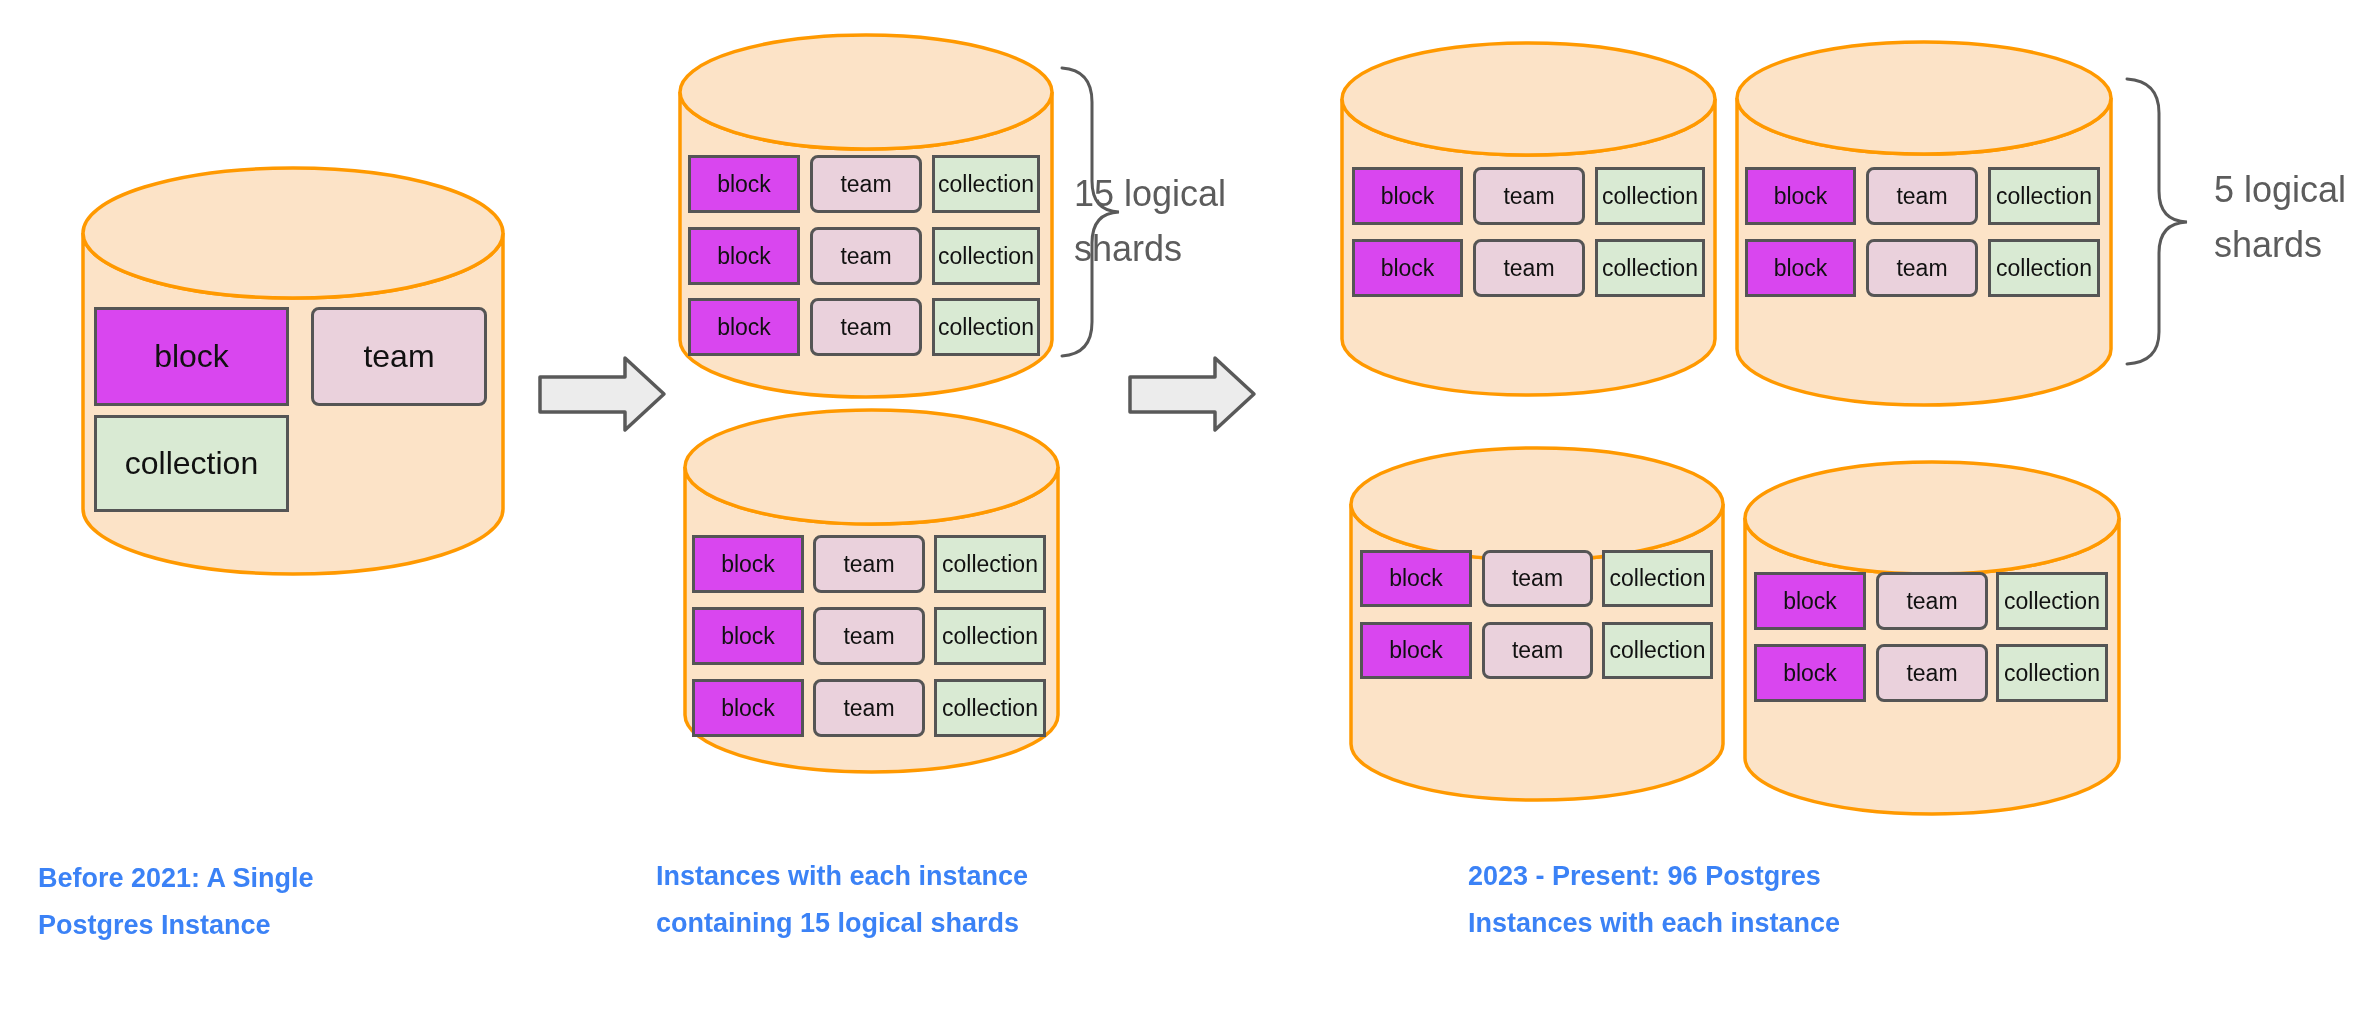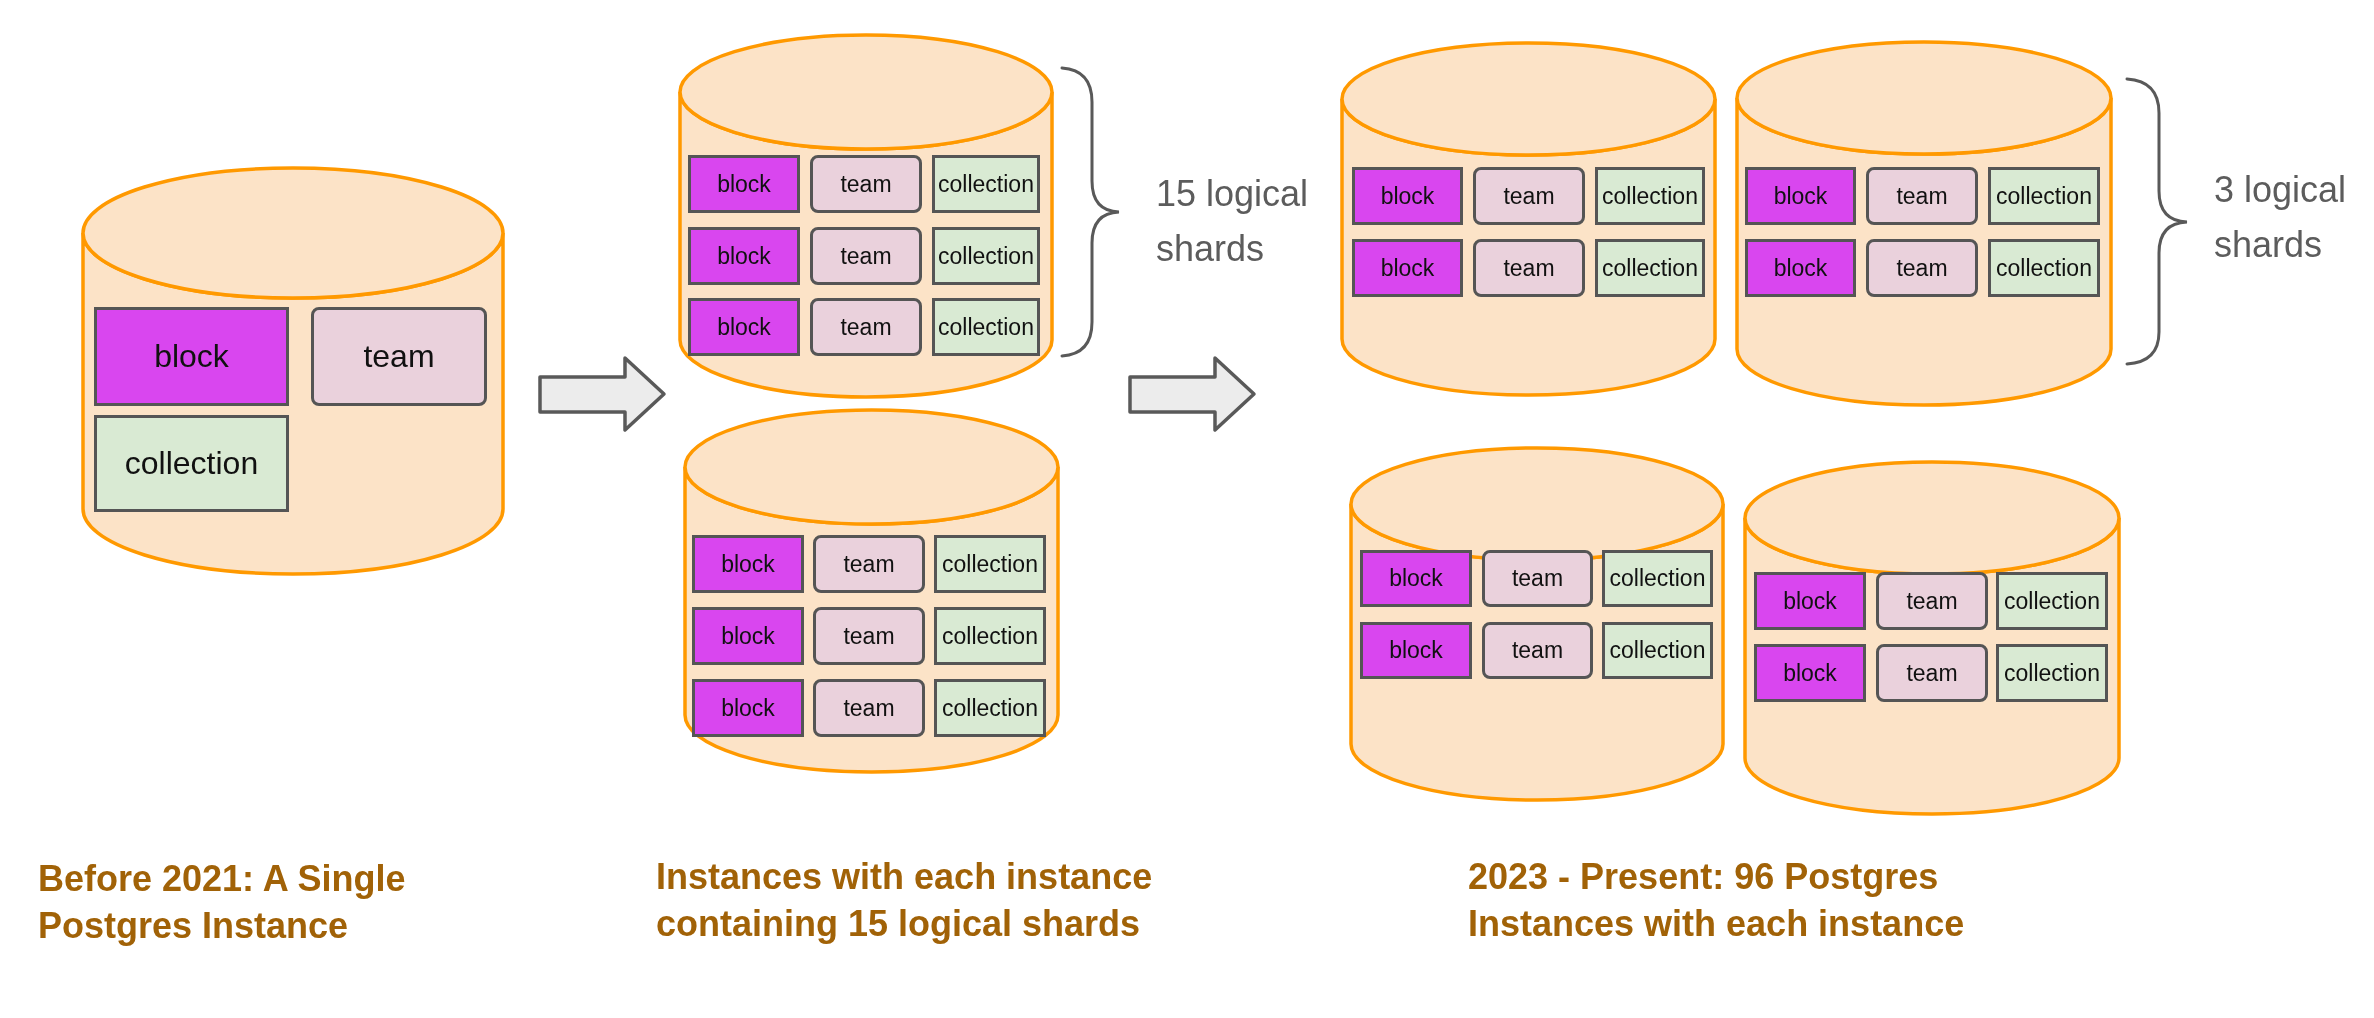--- a/index.html
+++ b/index.html
@@ -19,22 +19,22 @@
     position:absolute;box-sizing:border-box;
     display:flex;align-items:center;justify-content:center;
     border:3px solid #555555;color:#111111;
     font-size:23px;white-space:nowrap;
   }
   .chip.big{font-size:32px;}
   .chip.blue{background:#d946ef;}
   .chip.pink{background:#EAD1DC;border-radius:8px;}
   .chip.green{background:#D9EAD3;}
   .caption{
-    position:absolute;color:#a16207;font-weight:bold;
-    font-size:36px;line-height:47px;white-space:nowrap;
+    position:absolute;color:#3b82f6;font-weight:bold;
+    font-size:27px;line-height:47px;white-space:nowrap;
   }
   .annotation{
     position:absolute;color:#5C5C5C;
     font-size:36px;line-height:55px;white-space:nowrap;
   }
 </style>
 </head>
 <body>
 
 <div id="canvas">
@@ -126,26 +126,26 @@
   <div class="chip pink" style="left:1482px;top:622px;width:111px;height:57px">team</div>
   <div class="chip green" style="left:1602px;top:622px;width:111px;height:57px">collection</div>
 
   <div class="chip blue" style="left:1754px;top:572px;width:112px;height:58px">block</div>
   <div class="chip pink" style="left:1876px;top:572px;width:112px;height:58px">team</div>
   <div class="chip green" style="left:1996px;top:572px;width:112px;height:58px">collection</div>
   <div class="chip blue" style="left:1754px;top:644px;width:112px;height:58px">block</div>
   <div class="chip pink" style="left:1876px;top:644px;width:112px;height:58px">team</div>
   <div class="chip green" style="left:1996px;top:644px;width:112px;height:58px">collection</div>
 
-  <div class="annotation" style="left:1156px;top:166px">
+  <div class="annotation" style="left:1074px;top:166px">
     <div>15 logical</div>
     <div>shards</div>
   </div>
   <div class="annotation" style="left:2214px;top:162px">
-    <div>3 logical</div>
+    <div>5 logical</div>
     <div>shards</div>
   </div>
 
   <div class="caption" style="left:38px;top:855px">
     <div>Before 2021: A Single</div>
     <div>Postgres Instance</div>
   </div>
   <div class="caption" style="left:656px;top:853px">
     <div>Instances with each instance</div>
     <div>containing 15 logical shards</div>

